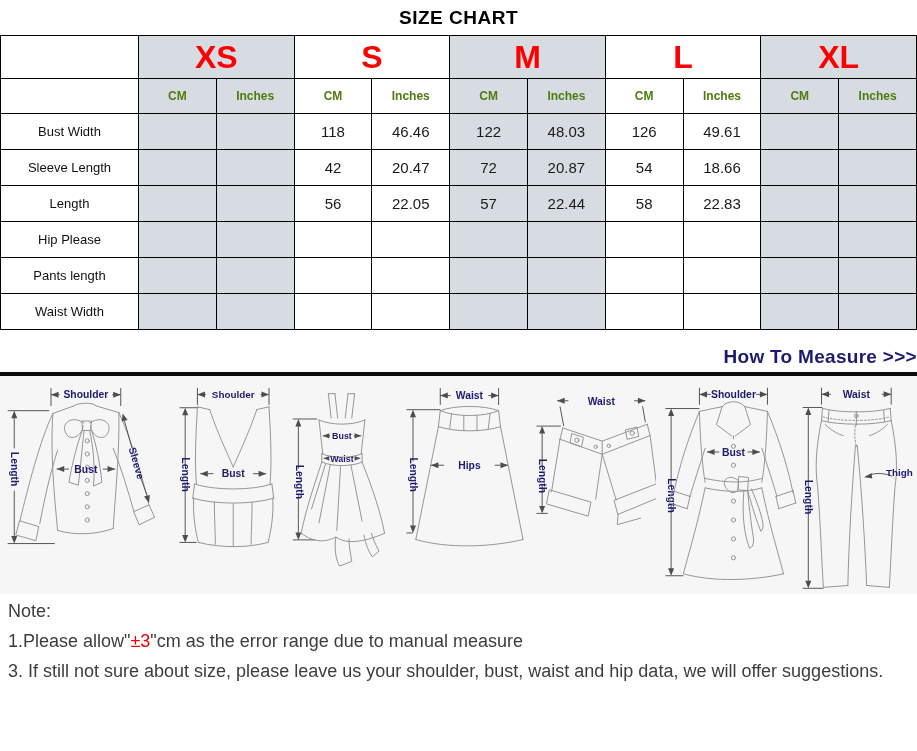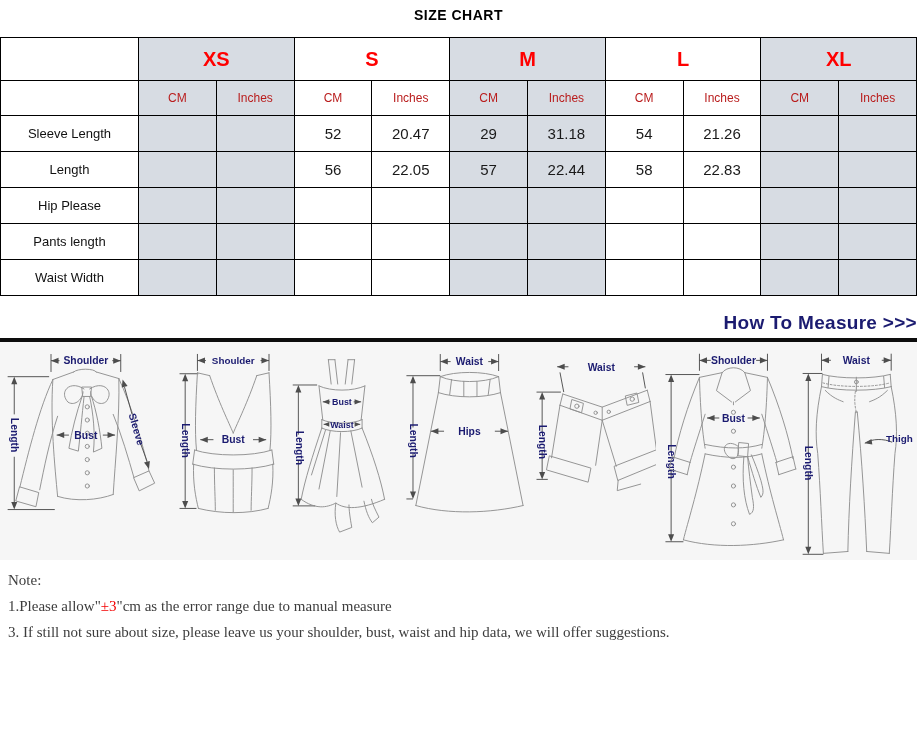--- a/index.html
+++ b/index.html
@@ -1,35 +1,35 @@
 <!DOCTYPE html>
 <html><head>
 <meta charset="utf-8">
 <style>
   html,body{margin:0;padding:0;}
   body{width:917px;background:#fff;font-family:"Liberation Sans",sans-serif;color:#000;}
-  .title{text-align:center;font-size:14px;font-weight:bold;margin:7px 0 14px;letter-spacing:.5px;}
+  .title{text-align:center;font-size:19px;font-weight:bold;margin:7px 0 6px;letter-spacing:.5px;}
   table.size{width:917px;border-collapse:collapse;table-layout:fixed;}
   table.size col.label-col{width:138px;}
   table.size th,table.size td{border:1px solid #000;text-align:center;padding:0;overflow:hidden;}
-  th.size-h{height:42px;font-size:20px;font-weight:bold;color:#ff0000;}
-  th.unit-h{height:34px;font-size:12px;font-weight:normal;color:#b91c1c;}
+  th.size-h{height:42px;font-size:32px;font-weight:bold;color:#ff0000;}
+  th.unit-h{height:34px;font-size:12px;font-weight:bold;color:#4d7c0f;}
   th.row-label{font-weight:normal;font-size:13px;height:35px;color:#111;}
   td.value-cell{font-size:15px;height:35px;color:#1a1a1a;}
   .shaded{background:#d7dce3;}
   .measure-head{color:#1b1b70;font-size:19px;font-weight:bold;margin:16px 0 4px 10px;letter-spacing:.3px;text-align:right;}
   .rule{height:4px;background:#0d0d0d;}
   .diagrams{display:flex;justify-content:space-between;align-items:flex-start;padding:6px 2px 0 2px;background:#f6f6f6;}
   .diagrams svg{display:block;}
   .g{stroke:#8f8f8f;fill:none;stroke-width:1;stroke-linejoin:round;stroke-linecap:round;}
   .m{stroke:#4d4d4d;fill:none;stroke-width:1;}
   .mh{fill:#4d4d4d;stroke:none;}
   .lbl{fill:#1b1b70;font-family:"Liberation Sans",sans-serif;font-size:11px;font-weight:bold;}
   .lbl-s{font-size:9.5px;}
-  .notes{margin:10px 0 0 8px;font-size:15px;color:#3d3d3d;line-height:1.45;font-family:Liberation Serif, serif;}
+  .notes{margin:4px 0 0 8px;font-size:18px;color:#3d3d3d;line-height:1.45;}
   .notes p{margin:0 0 4px 0;}
   .red{color:#f30000;}
 </style>
 </head>
 <body>
 
 <h1 class="title">SIZE CHART</h1>
 
 <table class="size">
   <colgroup>
@@ -54,29 +54,42 @@
         <th class="unit-h shaded">CM</th>
         <th class="unit-h shaded">Inches</th>
         <th class="unit-h">CM</th>
         <th class="unit-h">Inches</th>
         <th class="unit-h shaded">CM</th>
         <th class="unit-h shaded">Inches</th>
       </tr>
     </thead>
   <tbody>
       <tr>
+        <th class="row-label">Bust Width</th>
+        <td class="value-cell shaded"></td>
+        <td class="value-cell shaded"></td>
+        <td class="value-cell">118</td>
+        <td class="value-cell">46.46</td>
+        <td class="value-cell shaded">122</td>
+        <td class="value-cell shaded">48.03</td>
+        <td class="value-cell">126</td>
+        <td class="value-cell">49.61</td>
+        <td class="value-cell shaded"></td>
+        <td class="value-cell shaded"></td>
+      </tr>
+      <tr>
         <th class="row-label">Sleeve Length</th>
         <td class="value-cell shaded"></td>
         <td class="value-cell shaded"></td>
-        <td class="value-cell">52</td>
+        <td class="value-cell">42</td>
         <td class="value-cell">20.47</td>
-        <td class="value-cell shaded">29</td>
-        <td class="value-cell shaded">31.18</td>
+        <td class="value-cell shaded">72</td>
+        <td class="value-cell shaded">20.87</td>
         <td class="value-cell">54</td>
-        <td class="value-cell">21.26</td>
+        <td class="value-cell">18.66</td>
         <td class="value-cell shaded"></td>
         <td class="value-cell shaded"></td>
       </tr>
       <tr>
         <th class="row-label">Length</th>
         <td class="value-cell shaded"></td>
         <td class="value-cell shaded"></td>
         <td class="value-cell">56</td>
         <td class="value-cell">22.05</td>
         <td class="value-cell shaded">57</td>

